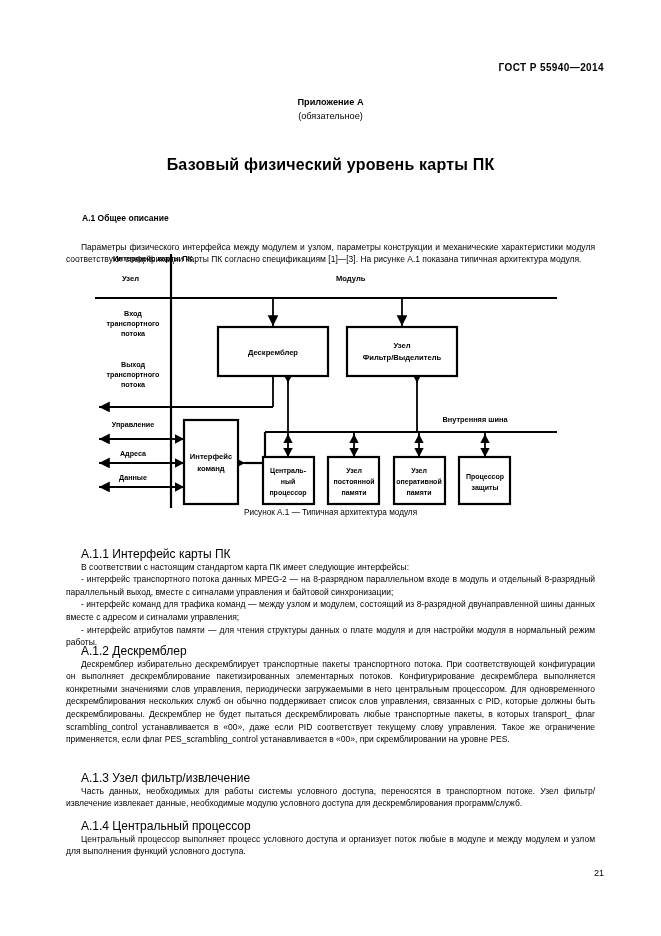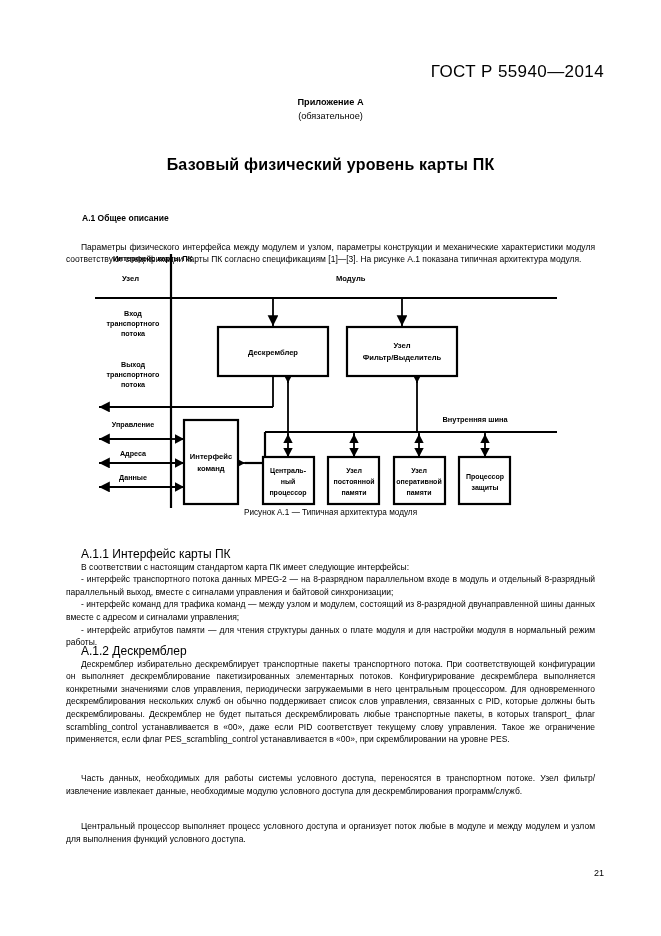--- a/index.html
+++ b/index.html
@@ -17,22 +17,22 @@
     height: 936px;
     background: #ffffff;
     overflow: hidden;
   }
 
   
   .doc-header {
     position: absolute;
     top: 62px;
     right: 57px;
-    font-size: 17px;
-    font-weight: normal;
+    font-size: 10px;
+    font-weight: bold;
     letter-spacing: 0.4px;
   }
 
   
   .appendix {
     position: absolute;
     top: 96px;
     left: 0;
     width: 661px;
     text-align: center;
@@ -269,22 +269,24 @@
     <p class="para dash">- интерфейс команд для трафика команд — между узлом и модулем, состоящий из 8-разрядной двунаправ­ленной шины данных вместе с адресом и сигналами управления;</p>
     <p class="para dash">- интерфейс атрибутов памяти — для чтения структуры данных о плате модуля и для настройки модуля в нор­мальный режим работы.</p>
   </div>
 
   <div class="body-col block-a12">
     <div class="sec-head-sub">А.1.2  Дескремблер</div>
     <p class="para">Дескремблер избирательно дескремблирует транспортные пакеты транспортного потока. При соответствую­щей конфигурации он выполняет дескремблирование пакетизированных элементарных потоков. Конфигурирова­ние дескремблера выполняется конкретными значениями слов управления, периодически загружаемыми в него центральным процессором. Для одновременного дескремблирования нескольких служб он обычно поддерживает список слов управления, связанных с PID, которые должны быть дескремблированы. Дескремблер не будет пытать­ся дескремблировать любые транспортные пакеты, в которых transport_ флаг scrambling_control устанавливается в «00», даже если PID соответствует текущему слову управления. Такое же ограничение применяется, если флаг PES_scrambling_control устанавливается в «00», при скремблировании на уровне PES.</p>
   </div>
 
   <div class="body-col block-a13">
+    <div class="sec-head-sub">А.1.3  Узел фильтр/извлечение</div>
     <p class="para">Часть данных, необходимых для работы системы условного доступа, переносятся в транспортном потоке. Узел фильтр/извлечение извлекает данные, необходимые модулю условного доступа для дескремблирования про­грамм/служб.</p>
   </div>
 
   <div class="body-col block-a14">
+    <div class="sec-head-sub">А.1.4  Центральный процессор</div>
     <p class="para">Центральный процессор выполняет процесс условного доступа и организует поток любые в модуле и между модулем и узлом для выполнения функций условного доступа.</p>
   </div>
 
   <div class="page-number">21</div>
 
 </div>
 
 </body></html>

